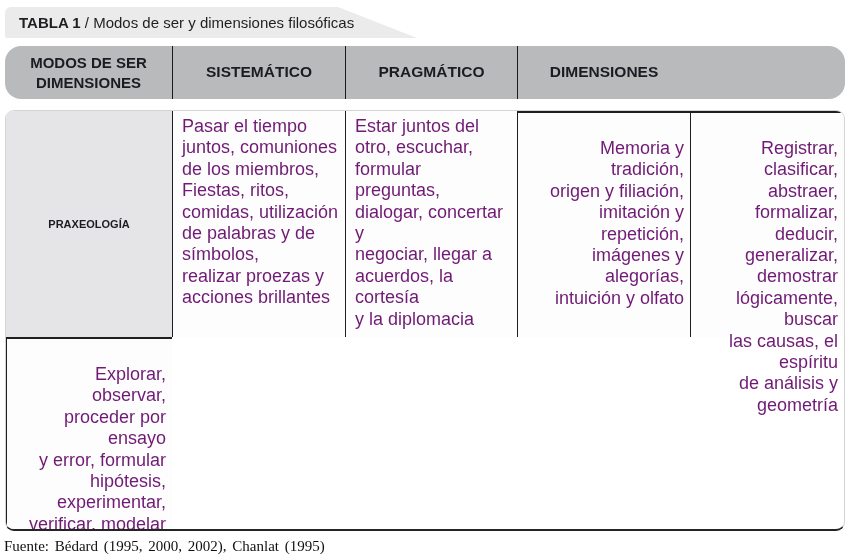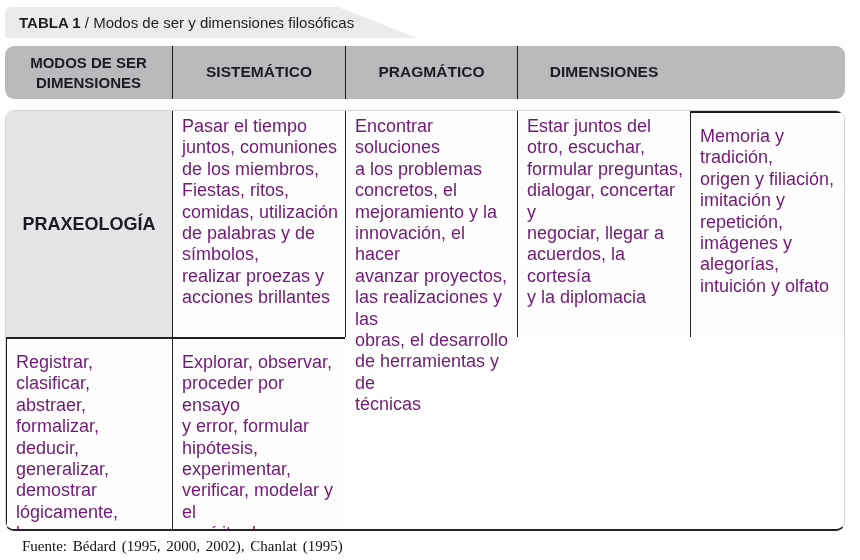--- a/index.html
+++ b/index.html
@@ -34,21 +34,21 @@
     font-size: 15px; color: #1f1f22;
     white-space: nowrap;
   }
   .title-text .t-bold { font-weight: bold; }
 
   
   .header-row {
     position: absolute; left: 5px; top: 46px;
     width: 840px; height: 53px;
     background: #b9babc;
-    border-radius: 9px;
+    border-radius: 16px;
     overflow: hidden;
     display: grid;
     grid-template-columns: 167px 173px 172px 173px 1fr;
   }
   .header-cell {
     display: flex; align-items: center; justify-content: center;
     text-align: center;
     font-weight: bold; font-size: 15.5px; color: #1b1b22;
     white-space: pre-line; line-height: 1.3;
   }
@@ -64,43 +64,42 @@
     border-radius: 9px;
     overflow: hidden;
     box-sizing: border-box;
     display: grid;
     grid-template-columns: 166px 173px 172px 173px 1fr;
     grid-template-rows: 226px 1fr;
   }
   .row-label {
     background: #e5e5e7;
     display: flex; align-items: center; justify-content: center;
-    font-weight: bold; font-size: 18px; color: #1b1b22;
+    font-weight: bold; font-size: 11px; color: #1b1b22;
     text-align: center;
   }
   .data-cell {
     background: #fdfdfd;
     padding: 5px 6px 0 9px;
     font-size: 18px; line-height: 21.4px;
     color: #701a75;
     white-space: pre-line;
     box-sizing: border-box;
   }
   .sepv { border-left: 1.5px solid #1f1f1f; }
   .seph { border-top: 2px solid #1f1f1f; }
-  .row2.data-cell { padding-top: 13px; }
+  .row2.data-cell { padding-top: 25px; text-align: right; }
 
   
   .source-note {
     position: absolute; left: 4px; top: 538px;
     font-family: "Liberation Serif", serif;
     font-size: 15px; color: #101010;
     word-spacing: 2px;
     white-space: nowrap;
-    margin-left: 18px;
   }
 </style>
 </head>
 <body>
 
 <div class="title-band">
   <div class="band-main"></div>
   <div class="band-diag"></div>
   <div class="title-text">
     <span class="t-bold">TABLA 1</span><span> / Modos de ser y dimensiones filosóficas</span>
@@ -120,30 +119,20 @@
   <div class="row-label">PRAXEOLOGÍA</div>
   <div class="data-cell sepv">Pasar el tiempo
 juntos, comuniones
 de los miembros,
 Fiestas, ritos,
 comidas, utilización
 de palabras y de
 símbolos,
 realizar proezas y
 acciones brillantes</div>
-  <div class="data-cell sepv">Encontrar soluciones
-a los problemas
-concretos, el
-mejoramiento y la
-innovación, el hacer
-avanzar proyectos,
-las realizaciones y las
-obras, el desarrollo
-de herramientas y de
-técnicas</div>
   <div class="data-cell sepv">Estar juntos del
 otro, escuchar,
 formular preguntas,
 dialogar, concertar y
 negociar, llegar a
 acuerdos, la cortesía
 y la diplomacia</div>
 
   <div class="data-cell sepv seph row2">Memoria y tradición,
 origen y filiación,

